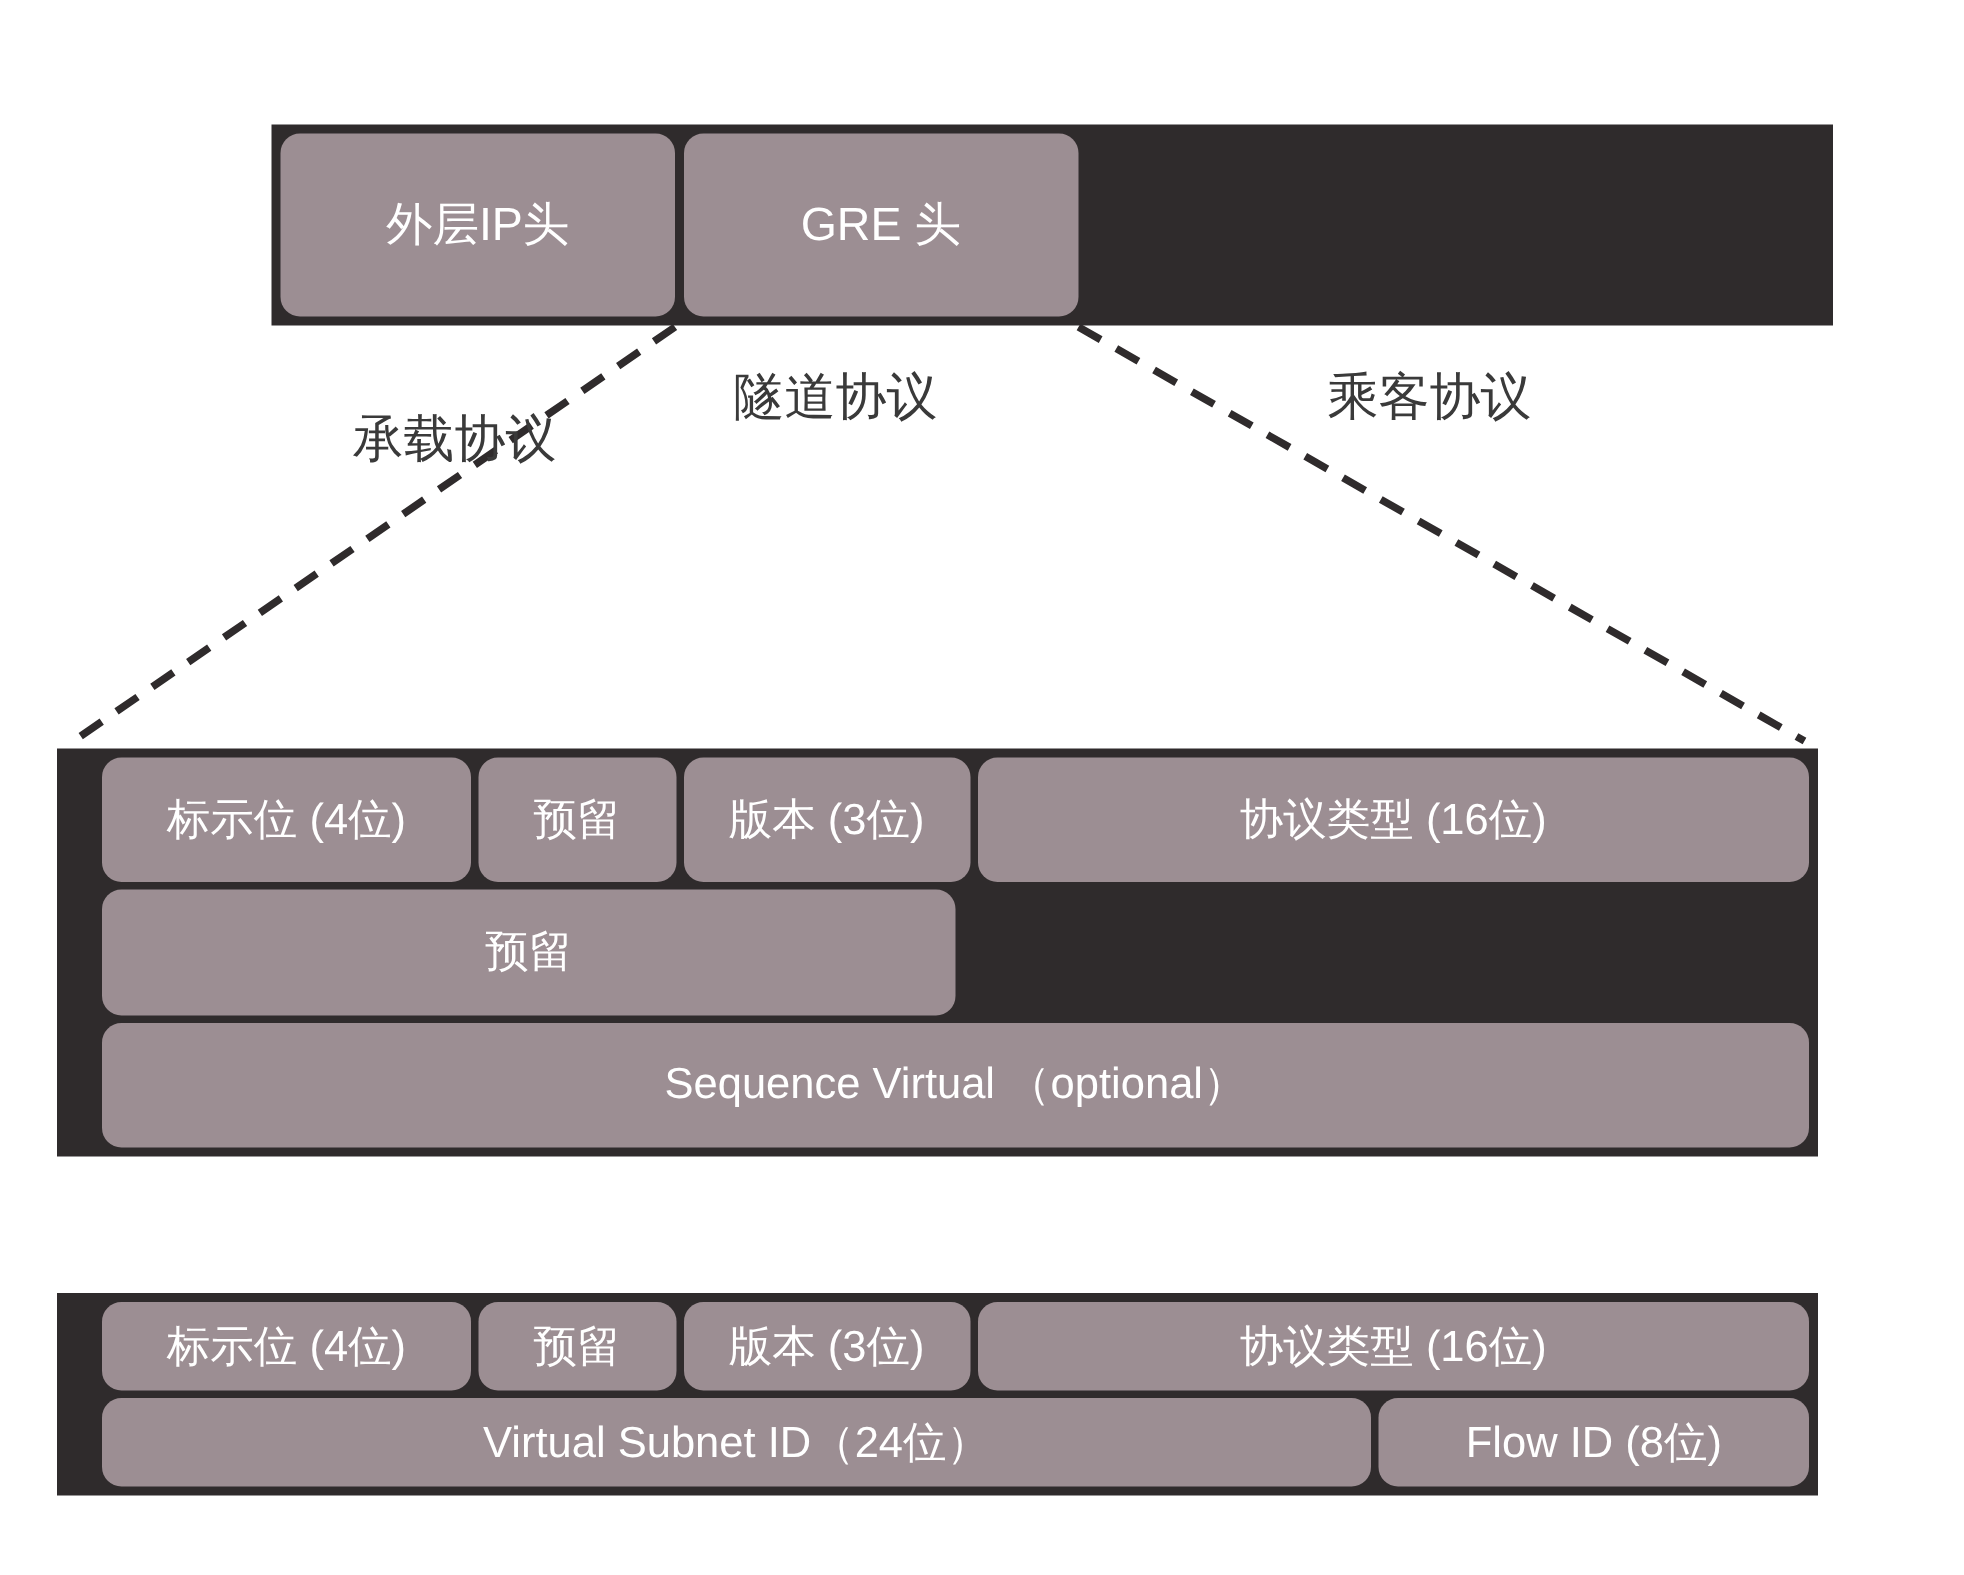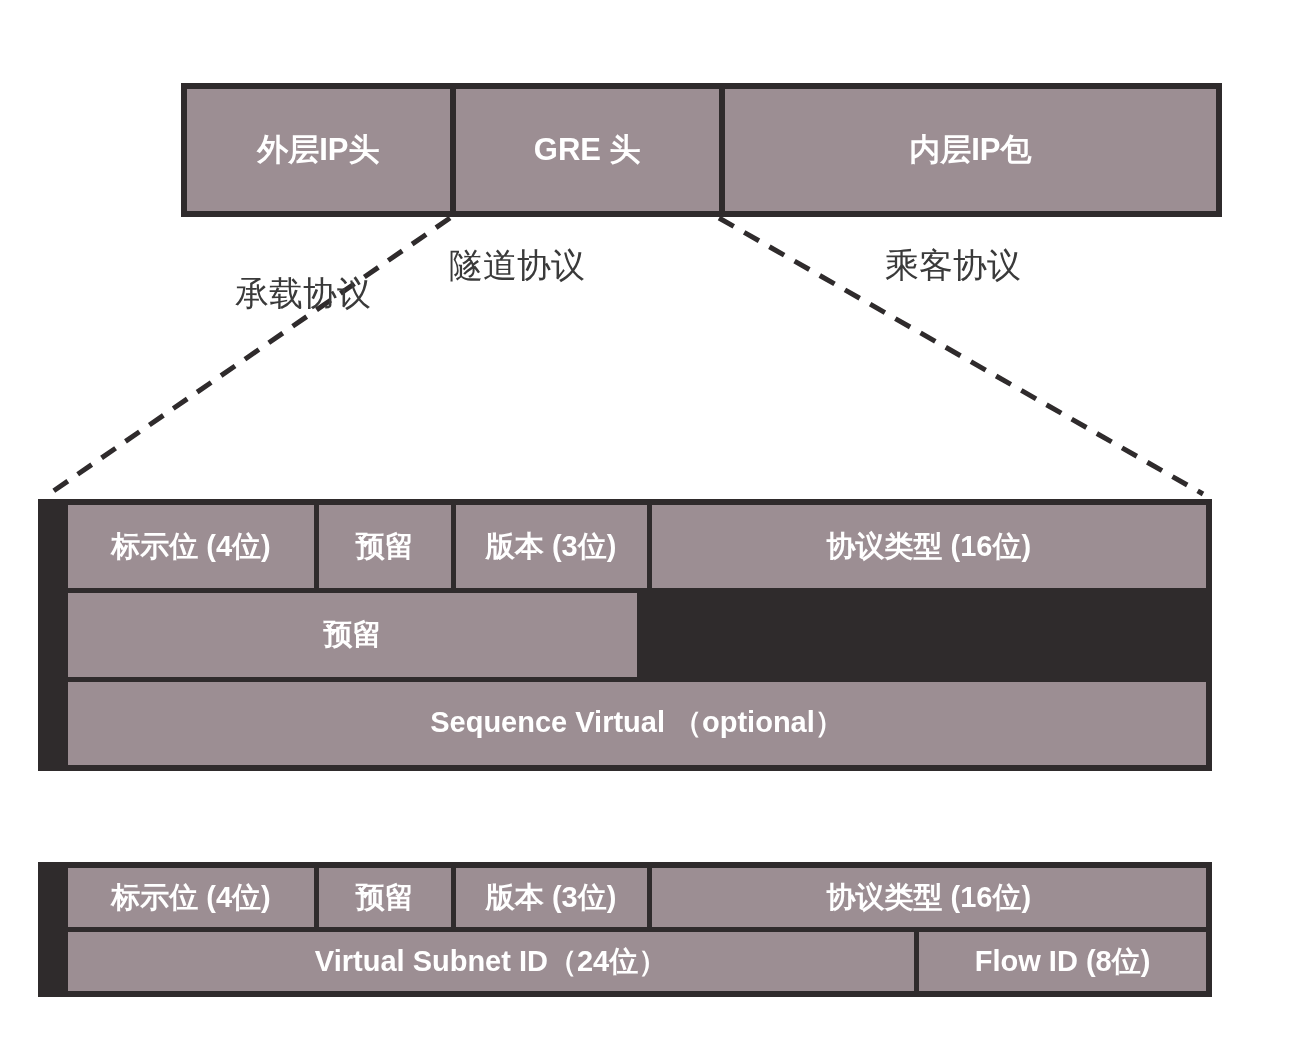--- a/index.html
+++ b/index.html
@@ -31,46 +31,47 @@
     fill: none;
   }
   
   .bar, .ptable { position: absolute; background: var(--border); }
   .bar { display: grid; padding: 6px; gap: 6px; }
   .ptable { display: flex; flex-direction: column; padding: 6px; gap: 5px; }
   .trow { flex: 1; display: grid; gap: 5px; padding-left: 24px; }
   .cell {
     background: var(--box-fill);
     color: var(--box-text);
-    font-weight: 700;
+    font-weight: 400;
     display: flex;
     align-items: center;
     justify-content: center;
     white-space: nowrap;
+    border-radius: 13px;
   }
   
   #packet-row {
     left: 181px; top: 83px;
     width: 1041px; height: 134px;
     grid-template-columns: 269fr 269fr 503fr;
   }
   #packet-row .cell { font-size: 31px; }
   
   .caption {
     position: absolute;
     top: 243px;
     height: 44px;
     line-height: 44px;
     font-size: 34px;
     font-weight: 400;
     color: var(--caption-text);
     white-space: nowrap;
   }
   #caption-carrier   { left: 235px; margin-top: 28px; }
-  #caption-tunnel    { left: 449px; }
+  #caption-tunnel    { left: 489px; }
   #caption-passenger { left: 885px; }
   
   #gre-table {
     left: 38px; top: 499px;
     width: 1174px; height: 272px;
   }
   #gre-table .cell, #nvgre-table .cell { font-size: 29px; }
   .cols-4 { grid-template-columns: 256fr 137fr 199fr 577fr; }
   .cols-2a { grid-template-columns: 587fr 582fr; }
   .cols-1 { grid-template-columns: 1fr; }
@@ -87,21 +88,20 @@
 <div class="canvas">
 
   <svg class="connectors" width="1309" height="1050" viewBox="0 0 1309 1050" aria-hidden="true">
     <line class="dash" x1="450" y1="218" x2="52" y2="492"></line>
     <line class="dash" x1="719" y1="218" x2="1203" y2="494"></line>
   </svg>
 
   <div class="bar" id="packet-row">
     <div class="cell">外层IP头</div>
     <div class="cell">GRE 头</div>
-    <div class="cell">内层IP包</div>
   </div>
 
   <div class="caption" id="caption-carrier">承载协议</div>
   <div class="caption" id="caption-tunnel">隧道协议</div>
   <div class="caption" id="caption-passenger">乘客协议</div>
 
   <div class="ptable" id="gre-table">
     <div class="trow cols-4">
       <div class="cell">标示位 (4位)</div>
       <div class="cell">预留</div>

